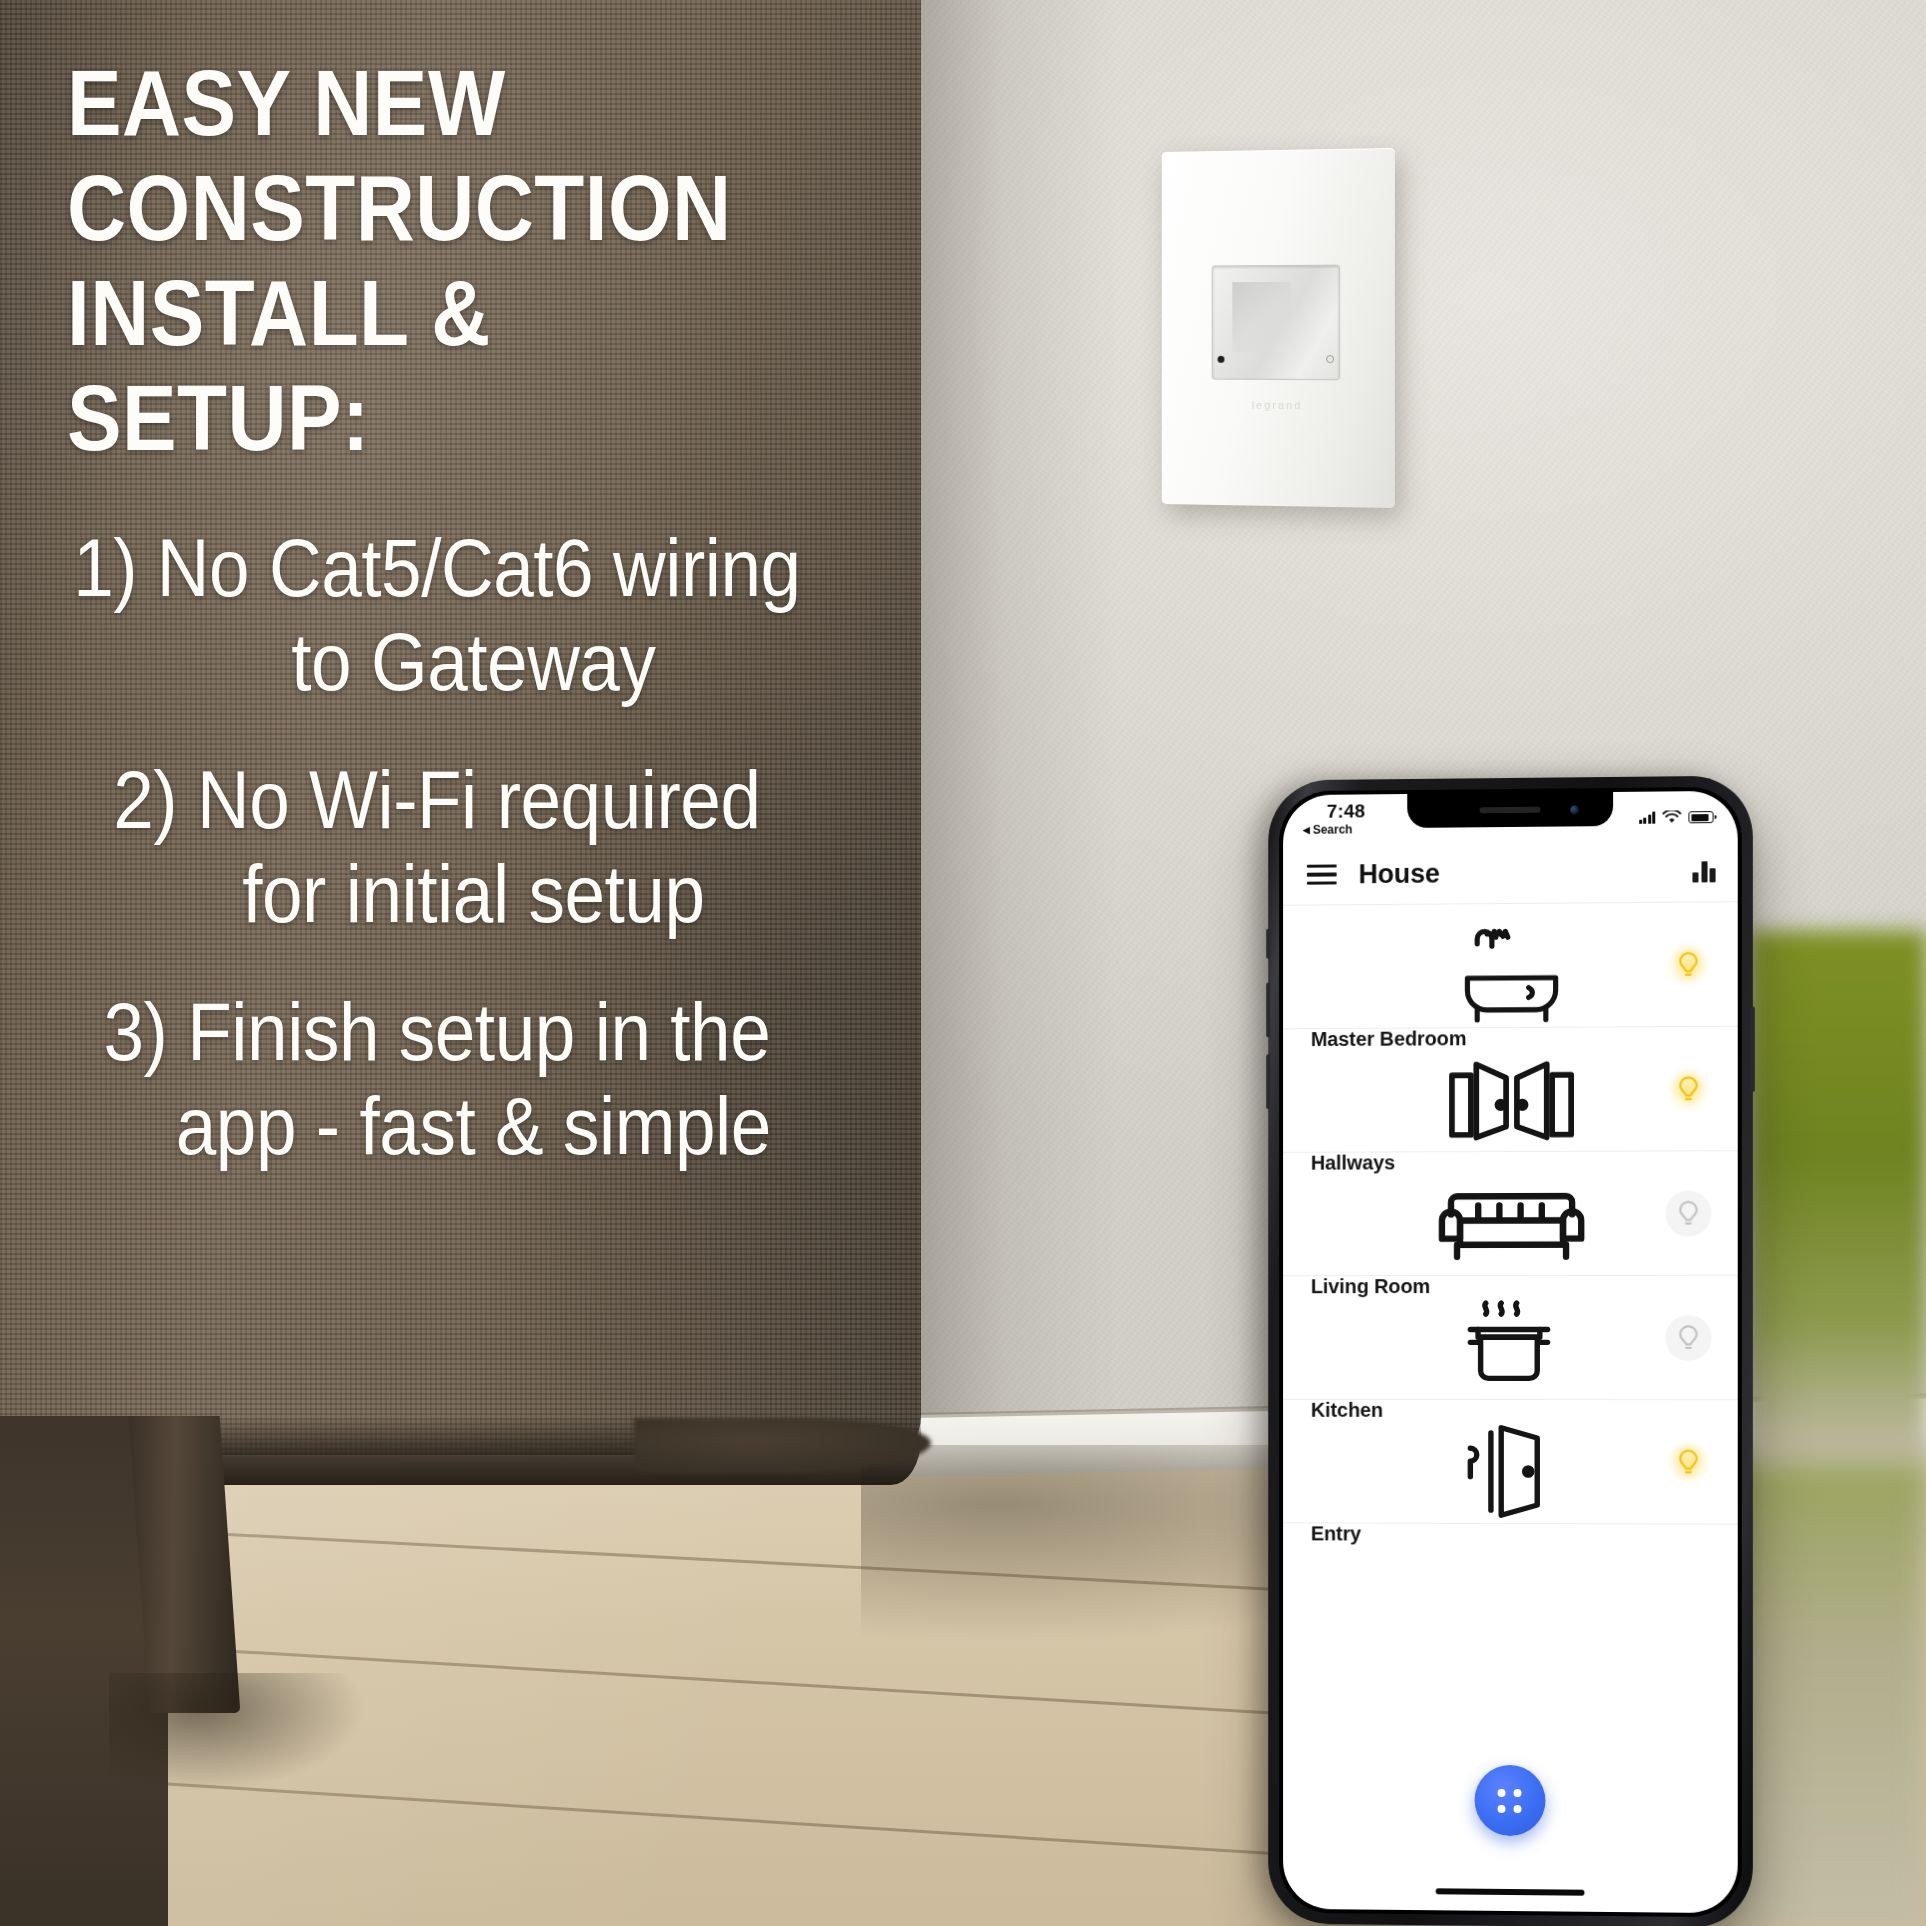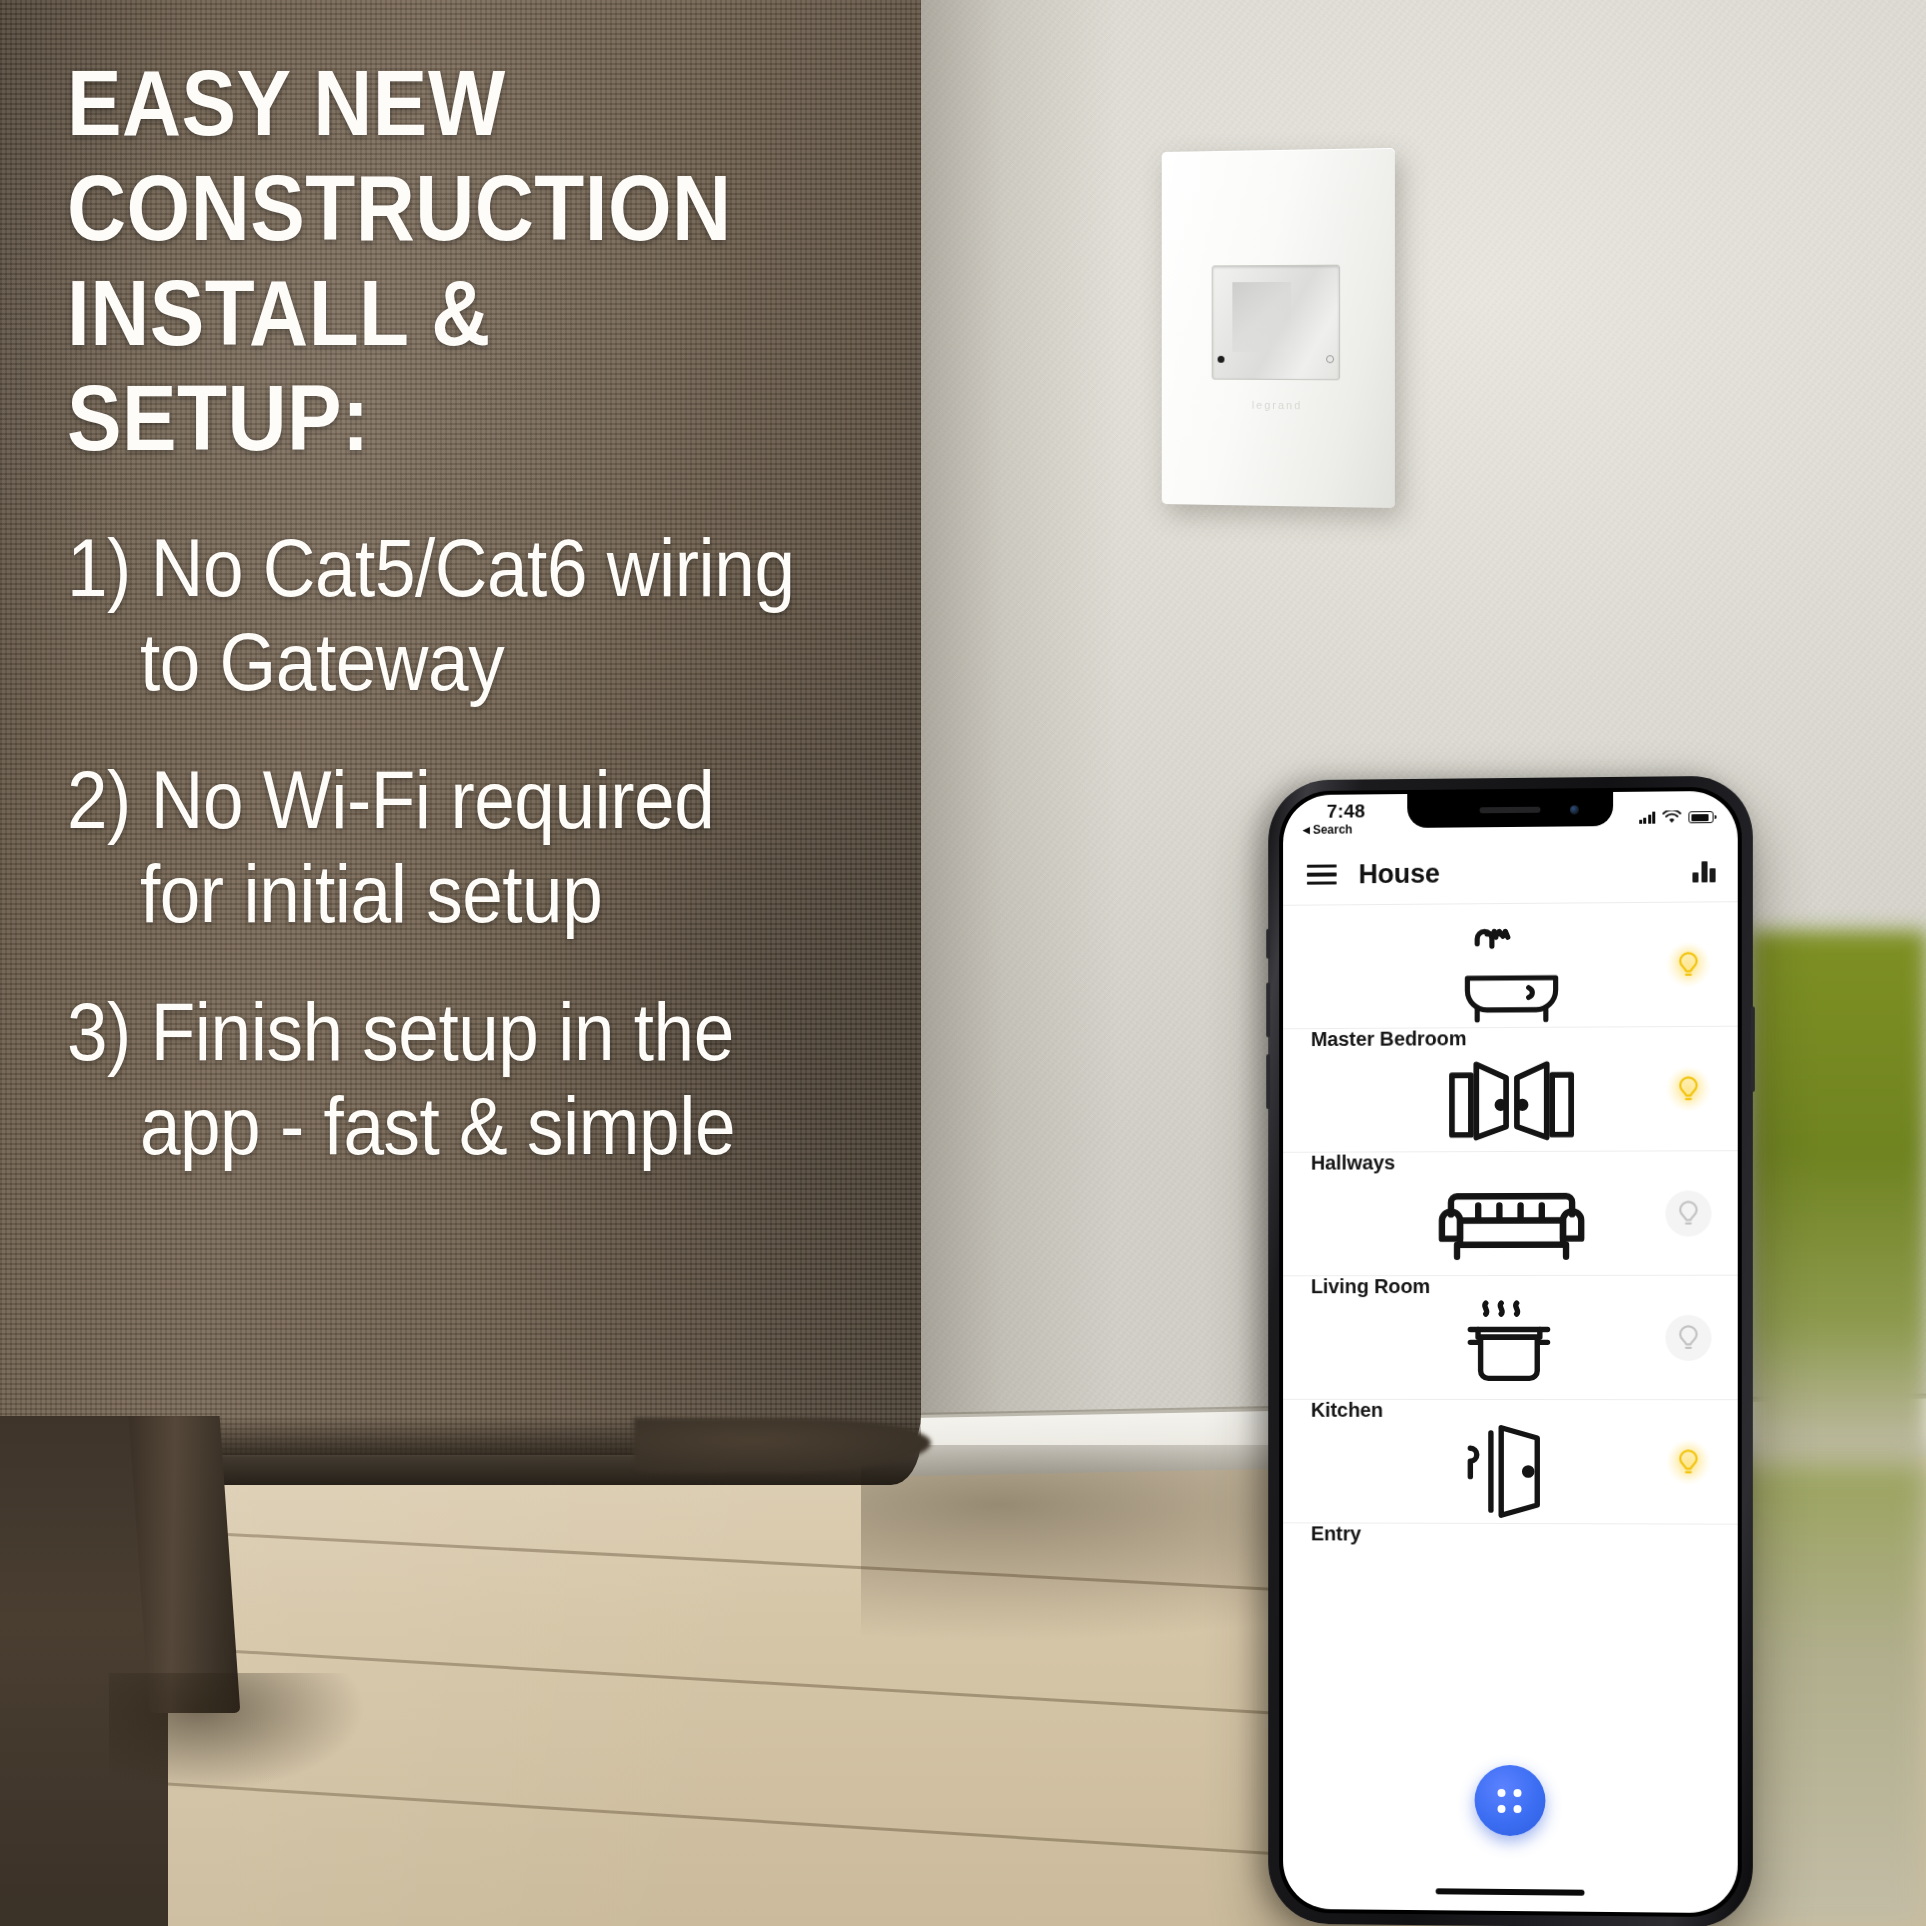--- a/index.html
+++ b/index.html
@@ -119,21 +119,21 @@
 
   
   .copy { position:absolute; left:67px; top:51px; width:822px; color:#fdfcf8; }
   .headline {
     font-family:"Liberation Sans", sans-serif;
     font-weight:700; font-size:93px; line-height:1.13;
     letter-spacing:0.5px;
     transform:scaleX(.88); transform-origin:left center;
     text-shadow:0 2px 7px rgba(0,0,0,.35);
   }
-  .steps { margin-top:51px; }
+  .steps { margin-top:51px;text-align:center; }
   .step {
     font-family:"Liberation Sans", sans-serif;
     font-weight:400; font-size:81px; line-height:1.16;
     letter-spacing:-0.5px;
     transform:scaleX(.90); transform-origin:left center;
     text-shadow:0 2px 7px rgba(0,0,0,.32);
     margin-bottom:44px;
   }
   .step .l2 { display:block; padding-left:81px; }
 

